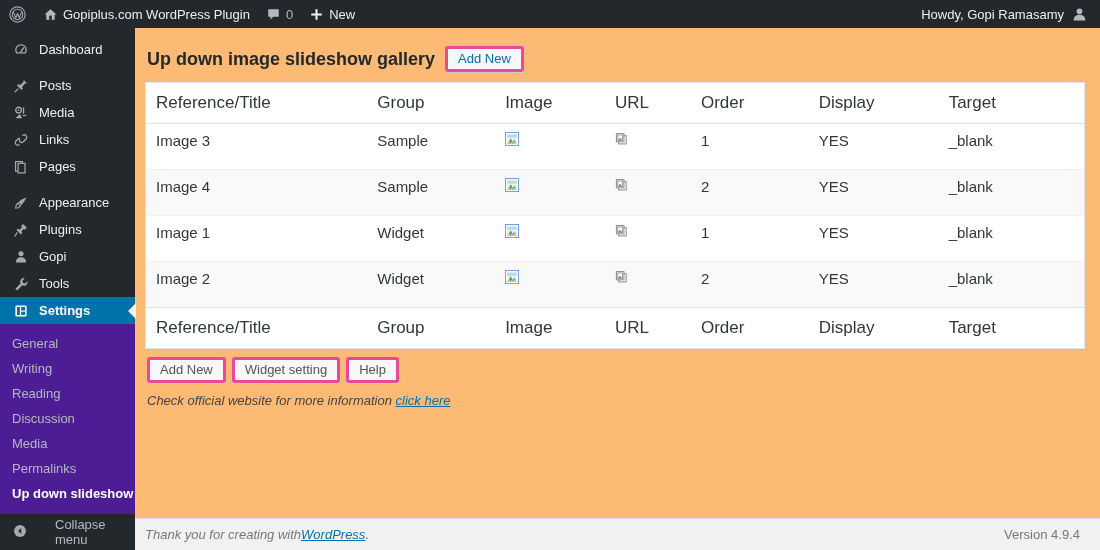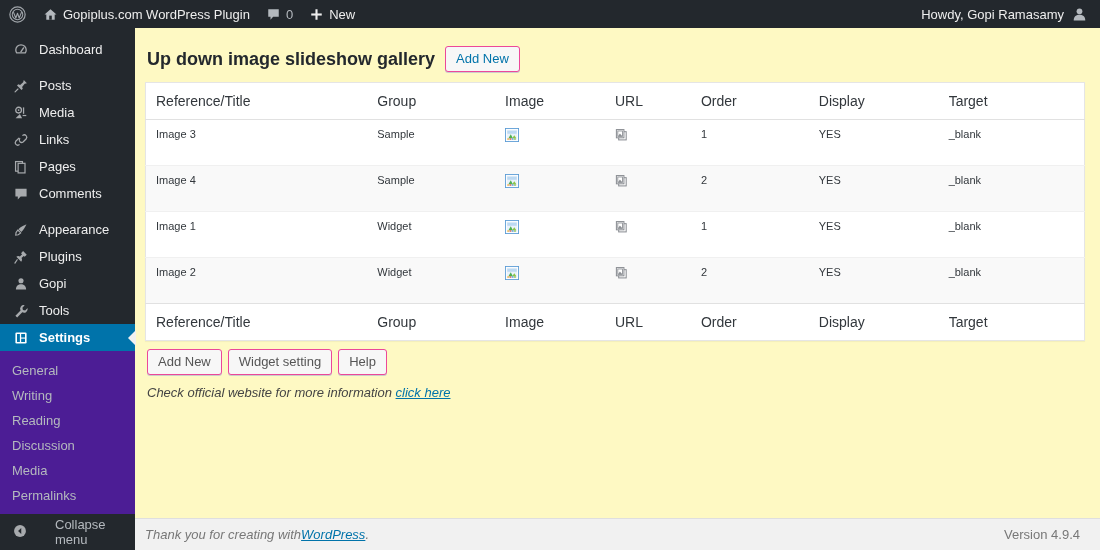--- a/index.html
+++ b/index.html
@@ -88,70 +88,70 @@
     display: flex; align-items: center;
     padding-left: 12px; gap: 27px;
     color: #b4b9be; font-size: 13px;
     background: #23282d;
   }
 
   
   .content {
     position: absolute; top: 28px; left: 135px;
     width: 965px; height: 522px;
-    background: #fef9c3;
+    background: #fdba74;
   }
   .wrap { padding: 10px 20px 0 10px; }
   .page-head {
     display: flex; align-items: center;
     gap: 10px;
     padding: 8px 0 10px 2px;
   }
   .page-title {
     font-size: 18px; font-weight: bold;
     color: #23282d;
     line-height: 24px;
   }
   .btn {
     display: inline-flex; align-items: center; justify-content: center;
     height: 26px; padding: 0 10px;
     background: #f7f7f7;
-    border: 1px solid #ec4899;
+    border: 3px solid #ec4899;
     border-radius: 3px;
     color: #555;
     font-size: 13px;
     line-height: 24px;
     box-shadow: 0 1px 0 #ccc;
   }
   .btn.link-style { color: #0073aa; }
 
   table.wp-list {
     width: 940px;
     border-collapse: collapse;
     background: #fff;
     border: 1px solid #e5e5e5;
     box-shadow: 0 1px 1px rgba(0,0,0,.04);
   }
   table.wp-list th {
     text-align: left;
     font-weight: normal;
-    font-size: 14px;
+    font-size: 17px;
     color: #32373c;
     padding: 10px 10px 10px 10px;
     background: #fff;
     border-bottom: 1px solid #e1e1e1;
     height: 30px;
   }
   table.wp-list tfoot th {
     border-bottom: none;
     border-top: 1px solid #e1e1e1;
   }
   table.wp-list td {
     padding: 8px 10px;
-    font-size: 11px;
+    font-size: 15px;
     color: #32373c;
     vertical-align: top;
     border-bottom: 1px solid #f0f0f0;
     height: 46px;
   }
   table.wp-list tbody tr:nth-child(even) td { background: #f9f9f9; }
   table.wp-list tbody tr:last-child td { border-bottom: 1px solid #e1e1e1; }
 
   .col-ref  { width: 222px; }
   .col-grp  { width: 128px; }
@@ -301,28 +301,20 @@
       <div class="menu-item">
         <span class="mi-icon">
           <svg width="16" height="16" viewBox="0 0 20 20">
             <rect x="3.2" y="3.2" width="8.6" height="12" fill="none" stroke="#a7aaad" stroke-width="1.5"></rect>
             <rect x="6.4" y="5.4" width="8.6" height="12" fill="#23282d" stroke="#a7aaad" stroke-width="1.5"></rect>
           </svg>
         </span>
         <span>Pages</span>
       </div>
 
-      <div class="menu-item">
-        <span class="mi-icon">
-          <svg width="16" height="16" viewBox="0 0 20 20">
-            <path d="M3 3.4 H17 V13 H9.6 L6 17 L6 13 H3 Z" fill="#a7aaad"></path>
-          </svg>
-        </span>
-        <span>Comments</span>
-      </div>
 
       <div class="menu-item sep-top">
         <span class="mi-icon">
           <svg width="16" height="16" viewBox="0 0 20 20">
             <path d="M16.8 3.2 C16.8 3.2 9.6 5.8 6.8 9 L10.4 12.6 C13.4 9.8 16.8 3.2 16.8 3.2 Z" fill="#a7aaad"></path>
             <path d="M6 10 L9.6 13.6 L6.6 16 L3.4 16.4 L3.8 13.2 Z" fill="none" stroke="#a7aaad" stroke-width="1.4"></path>
           </svg>
         </span>
         <span>Appearance</span>
       </div>

